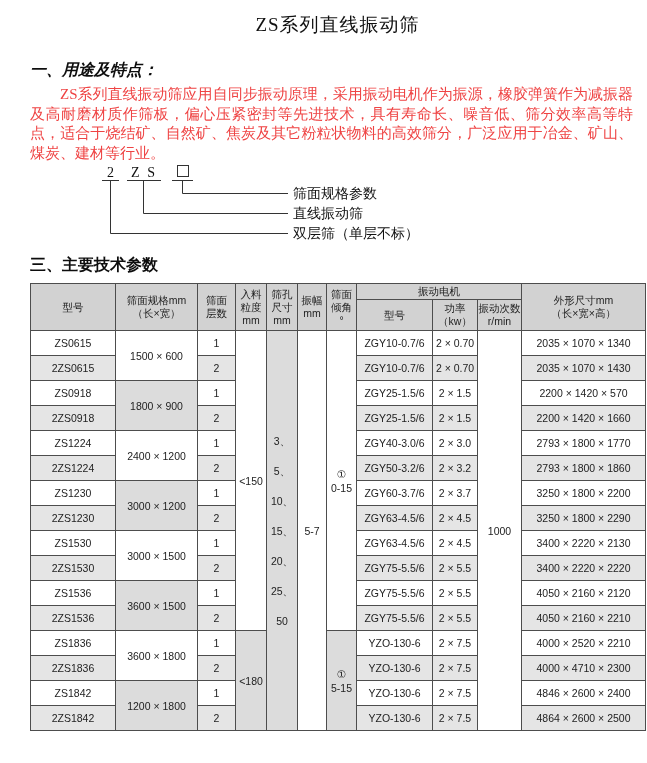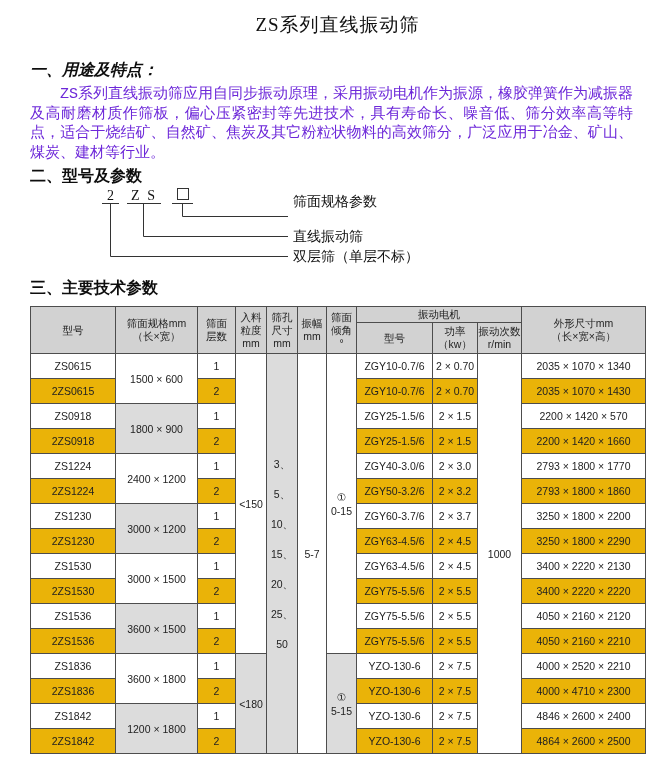--- a/index.html
+++ b/index.html
@@ -1,55 +1,54 @@
 <!DOCTYPE html>
 <html><head>
 <meta charset="utf-8">
 <style>
   html,body{margin:0;padding:0;background:#fff;}
   body{width:647px;height:763px;font-family:"Liberation Serif",serif;color:#111;overflow:hidden;}
   .page{padding-left:30px;width:615px;}
   .title{margin-top:12px;text-align:center;font-size:19px;font-weight:normal;letter-spacing:1px;}
   .sec-heading{font-family:"Liberation Sans",sans-serif;font-weight:bold;font-size:16px;line-height:20px;margin:0;color:#0d0d0d;}
   .h1{margin-top:22px;font-style:italic;}
-  .para{margin:5px 12px 0 0;font-size:15px;line-height:19.5px;text-align:justify;text-indent:2em;color:#6d28d9;font-family:Liberation Mono, monospace;}
+  .para{margin:5px 12px 0 0;font-size:15px;line-height:19.5px;text-align:justify;text-indent:2em;color:#ef4444;}
   .h2{margin-top:3px;}
   .diagram{position:relative;height:90px;margin-top:2px;font-size:14px;}
   .diagram svg{position:absolute;left:0;top:0;}
   .code{position:absolute;top:0;height:15px;line-height:15px;text-align:center;border-bottom:1px solid #333;display:inline-block;}
   .code-2{left:72px;width:17px;}
   .code-zs{left:97px;width:34px;letter-spacing:2px;}
   .code-box-wrap{left:142px;width:21px;}
   .code-box{display:inline-block;width:10px;height:10px;border:1px solid #333;background:#fff;vertical-align:1px;}
   .dlabel{position:absolute;left:263px;line-height:15px;white-space:nowrap;}
-  .dl0{top:6px;} .dl1{top:41px;} .dl2{top:61px;}
+  .dl0{top:21px;} .dl1{top:41px;} .dl2{top:61px;}
   .h3{}
   table.specs{border-collapse:collapse;table-layout:fixed;width:615px;margin-top:8px;
     font-family:"Liberation Sans",sans-serif;font-size:10.5px;color:#222;}
   .specs th,.specs td{border:1px solid #4d4d4d;text-align:center;vertical-align:middle;
     padding:0;font-weight:normal;overflow:hidden;}
   .specs thead th{background:#d2d2d2;white-space:pre-line;line-height:13px;color:#1e1e1e;}
   tr.h1r{height:16px;} tr.h2r{height:31px;}
   .specs tbody tr{height:25px;}
-  tr.rg td{background:#eab308;}
+  tr.rg td{background:#e5e5e5;}
   td.cw{background:#fff !important;} td.cg{background:#dcdcdc !important;}
   td.pre{white-space:pre-line;line-height:14px;}
   td.hole{white-space:pre-line;line-height:30px;}
 </style>
 </head>
 <body>
 
 <div class="page">
 
   <div class="title">ZS系列直线振动筛</div>
 
   <div class="sec-heading h1">一、用途及特点：</div>
   <p class="para">ZS系列直线振动筛应用自同步振动原理，采用振动电机作为振源，橡胶弹簧作为减振器及高耐磨材质作筛板，偏心压紧密封等先进技术，具有寿命长、噪音低、筛分效率高等特点，适合于烧结矿、自然矿、焦炭及其它粉粒状物料的高效筛分，广泛应用于冶金、矿山、煤炭、建材等行业。</p>
 
-  <div class="sec-heading h2">二、型号及参数</div>
 
   <div class="diagram">
     <svg width="615" height="90">
       <line x1="152.5" y1="16" x2="152.5" y2="28.5" stroke="#333" stroke-width="1"></line>
       <line x1="152.5" y1="28.5" x2="258" y2="28.5" stroke="#333" stroke-width="1"></line>
       <line x1="113.5" y1="16" x2="113.5" y2="48.5" stroke="#333" stroke-width="1"></line>
       <line x1="113.5" y1="48.5" x2="258" y2="48.5" stroke="#333" stroke-width="1"></line>
       <line x1="80.5" y1="16" x2="80.5" y2="68.5" stroke="#333" stroke-width="1"></line>
       <line x1="80.5" y1="68.5" x2="258" y2="68.5" stroke="#333" stroke-width="1"></line>
     </svg>

